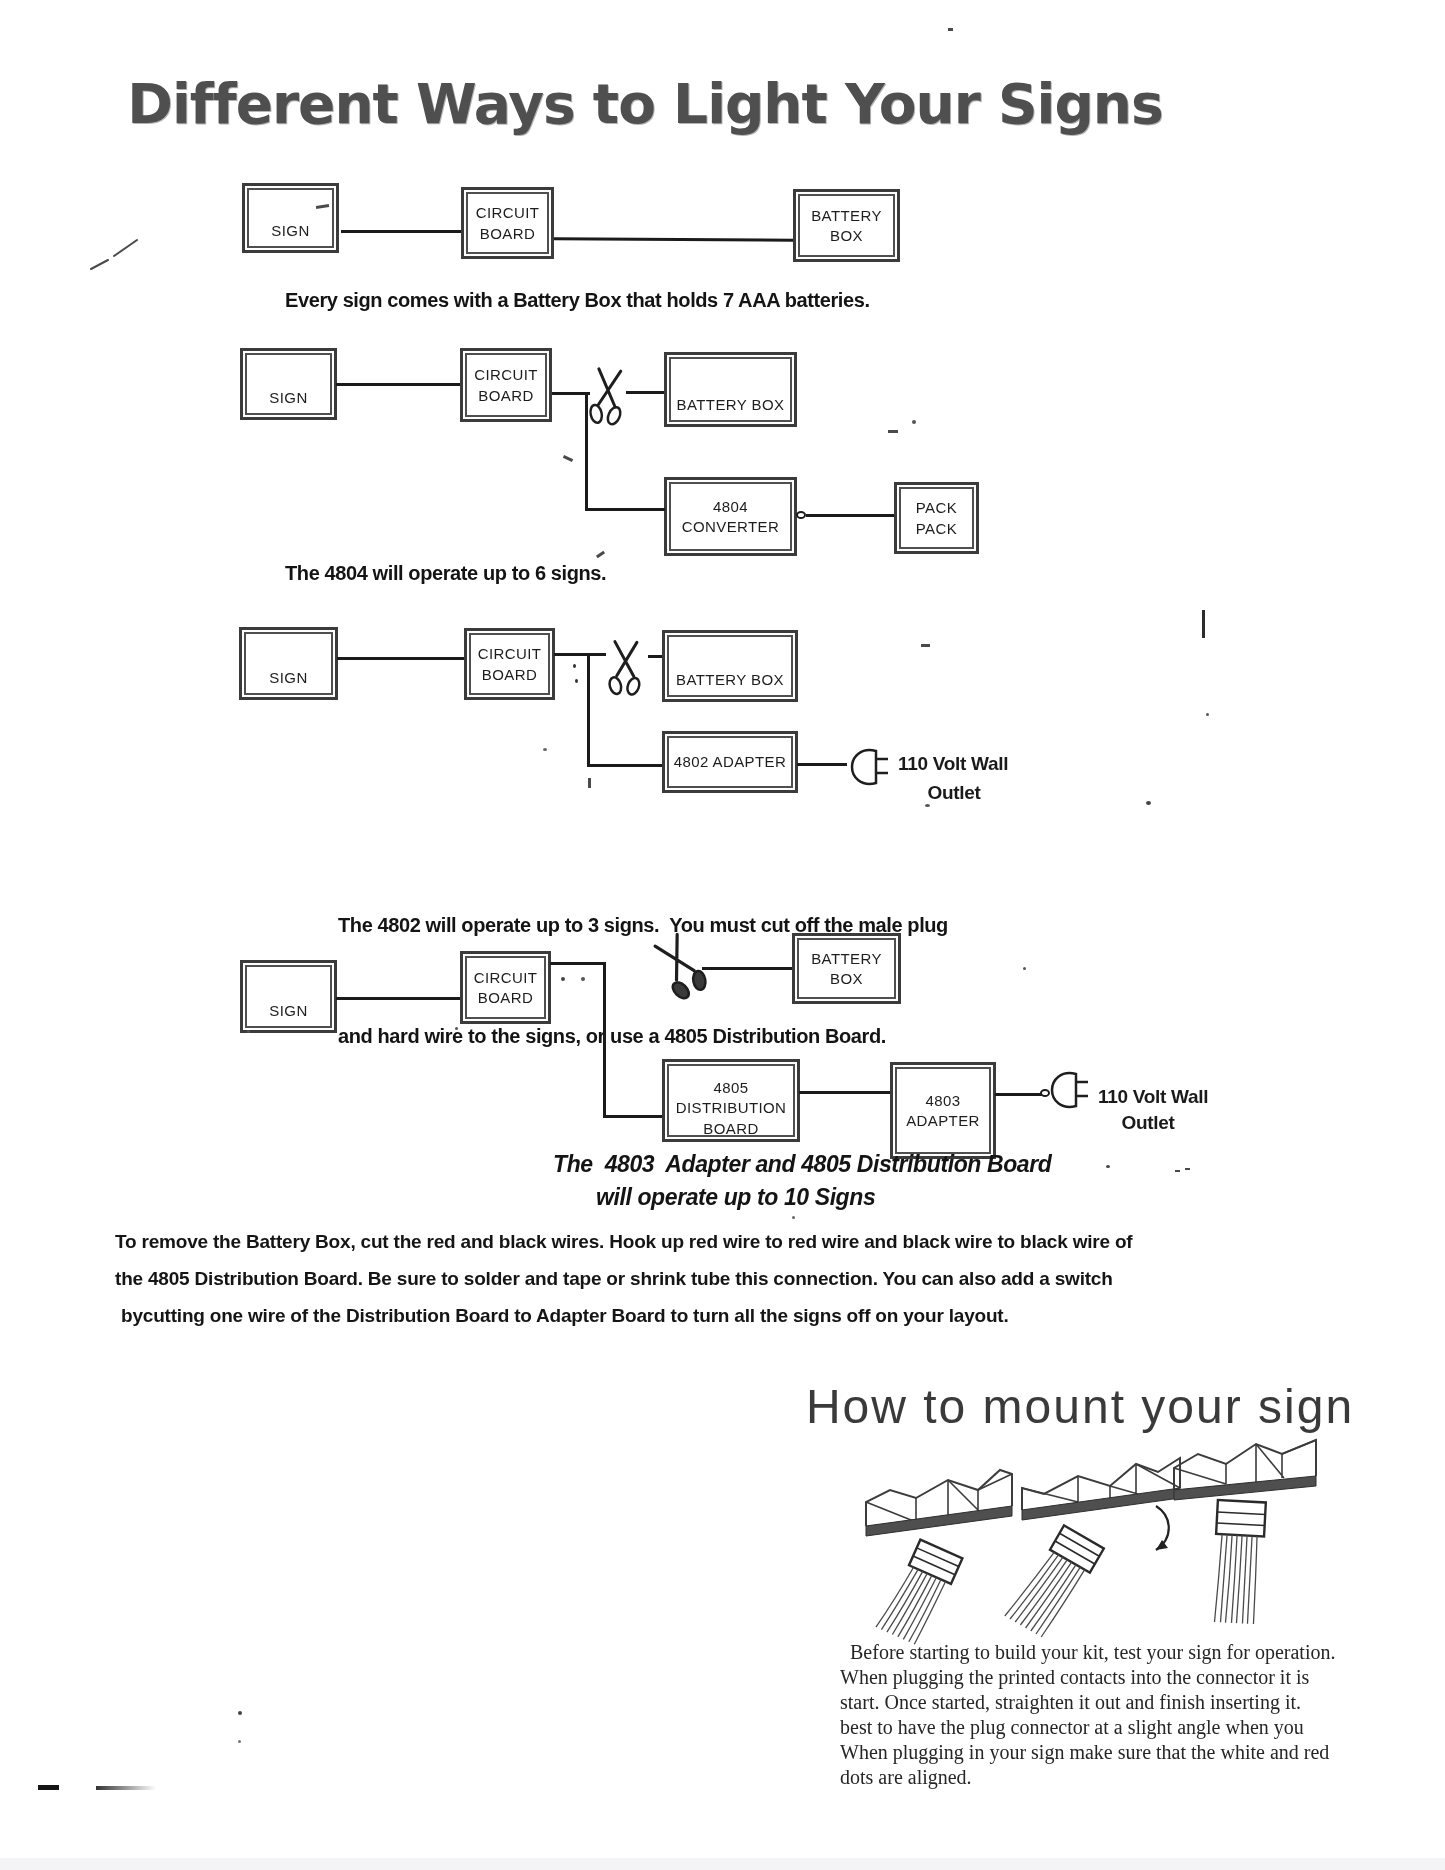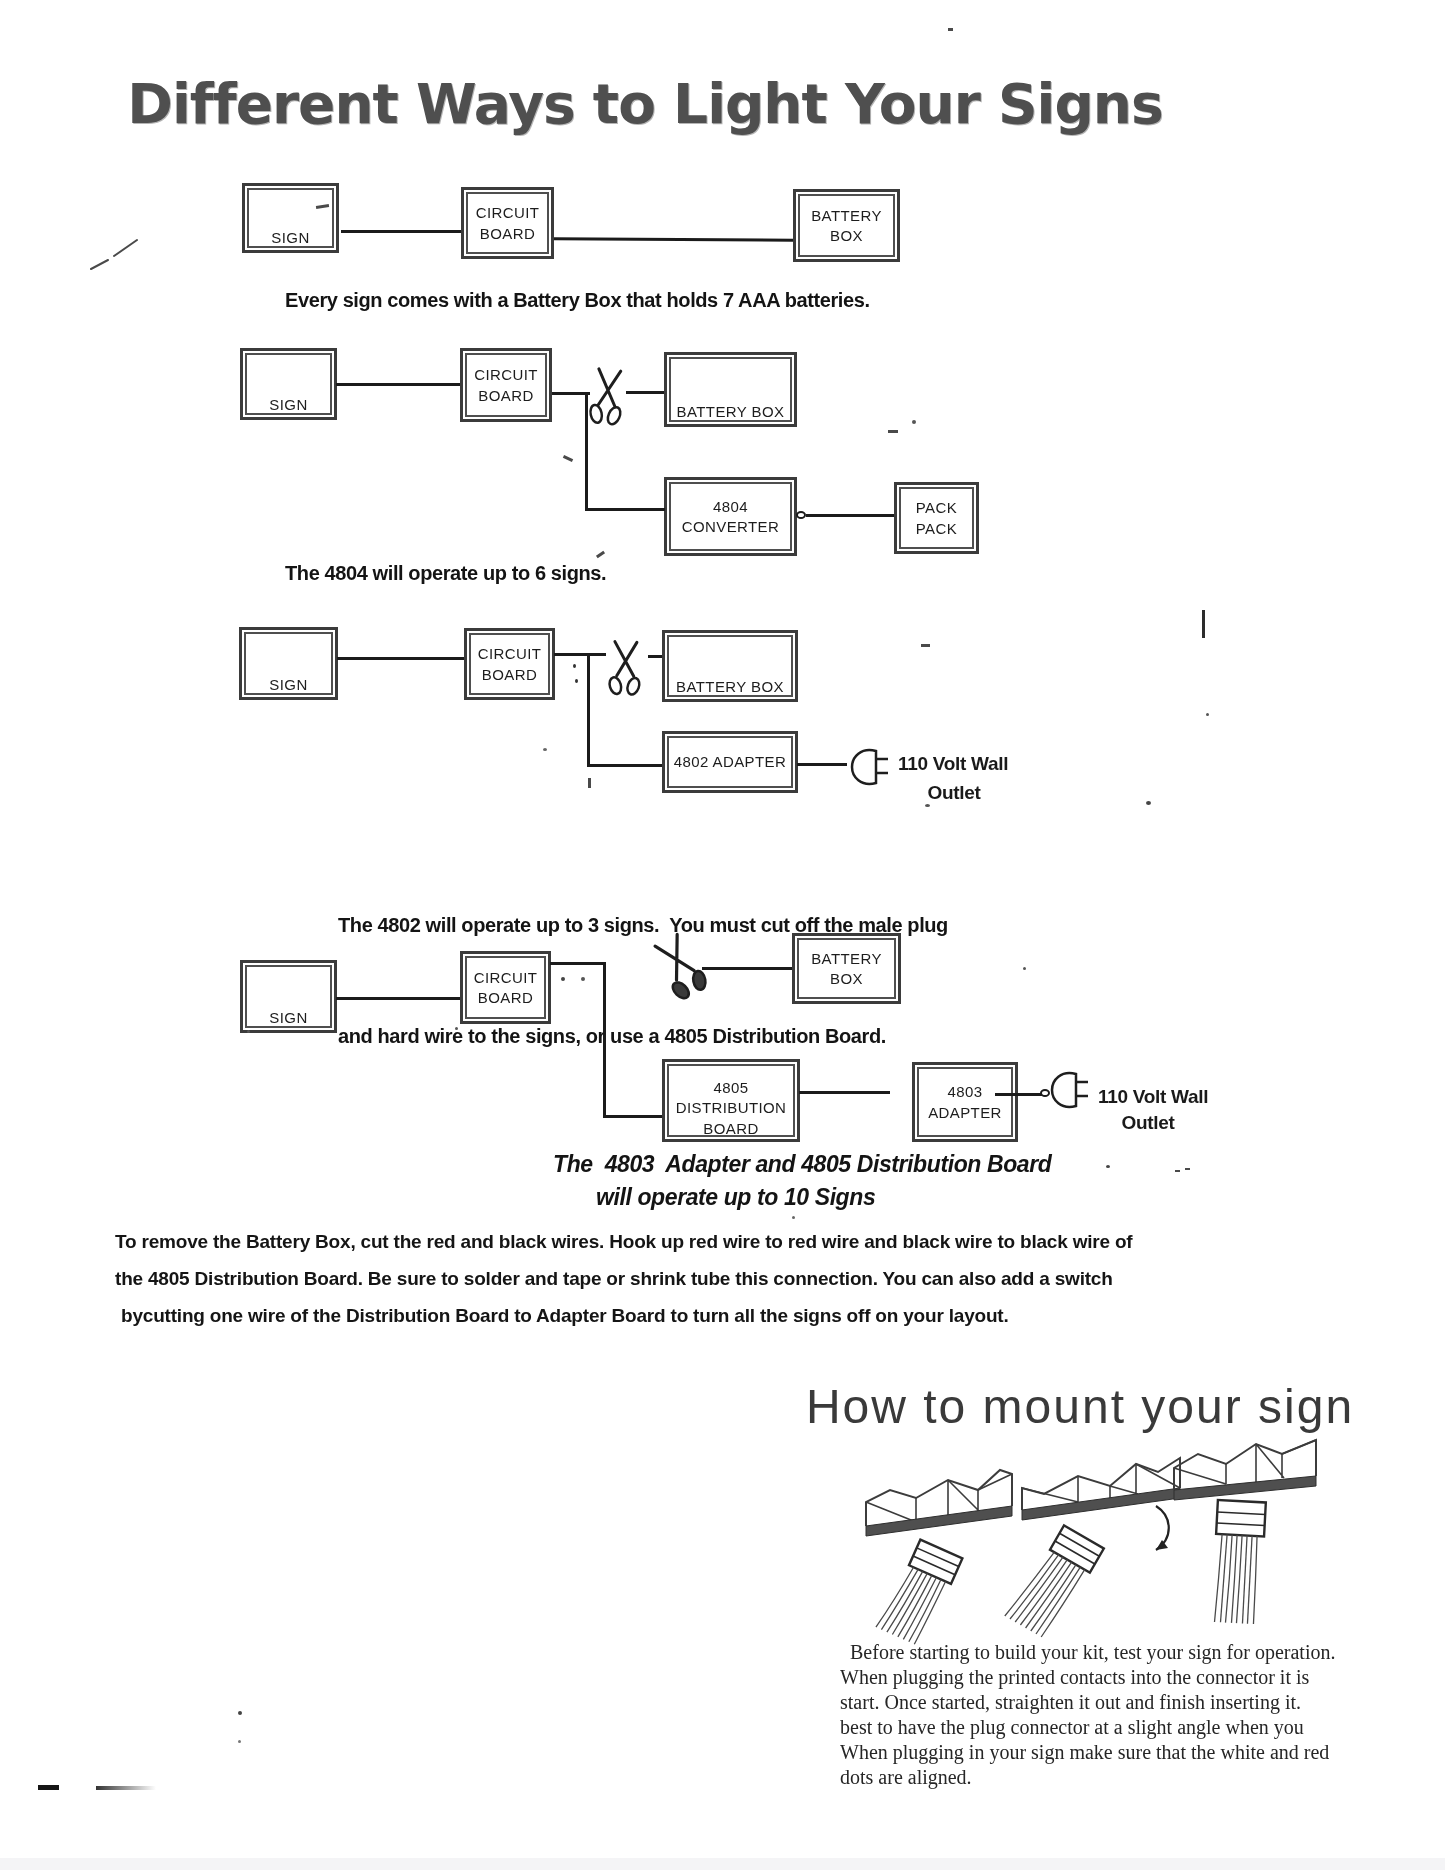--- a/index.html
+++ b/index.html
@@ -11,21 +11,21 @@
          font-family:"DejaVu Sans",sans-serif;font-weight:700;font-size:55px;
          letter-spacing:-1px;color:#4f4f4f;text-shadow:1px 1px 0 rgba(90,90,90,.45);
          white-space:pre;}
   
   .dbox{position:absolute;border:3px solid #3b3b3b;background:#fff;padding:2px;box-sizing:border-box;}
   .dbox .in{width:100%;height:100%;border:2px solid #4f4f4f;box-sizing:border-box;
             display:flex;flex-direction:column;align-items:center;justify-content:center;
             gap:3px;text-align:center;color:#1d1d1d;
             font-size:15px;letter-spacing:.4px;line-height:1.15;}
   .dbox .in span{display:block;white-space:pre;}
-  .dbox.low .in{justify-content:flex-end;}
+  .dbox.low .in{justify-content:flex-end;padding-bottom:7px;}
   .dbox.topline .in{justify-content:flex-start;padding-top:16px;}
   .dbox.topline .in span:first-child{margin-top:-3px;}
   
   .wire{position:absolute;background:#1b1b1b;}
   .jdot{position:absolute;width:10px;height:8px;border:2px solid #1b1b1b;border-radius:50%;
         background:#fff;box-sizing:border-box;}
   
   .cap{position:absolute;font-family:"Liberation Sans",sans-serif;font-weight:700;
        font-size:20px;letter-spacing:-0.4px;color:#141414;white-space:pre;}
   .cap.it{font-style:italic;font-size:23px;}
@@ -184,21 +184,21 @@
       <span>BOX</span>
     </div>
   </div>
   <div class="dbox topline" style="left:662px;top:1059px;width:138px;height:83px">
     <div class="in">
       <span>4805</span>
       <span>DISTRIBUTION</span>
       <span>BOARD</span>
     </div>
   </div>
-  <div class="dbox" style="left:912px;top:1062px;width:106px;height:80px">
+  <div class="dbox" style="left:890px;top:1062px;width:106px;height:97px">
     <div class="in">
       <span>4803</span>
       <span>ADAPTER</span>
     </div>
   </div>
   <div class="wire" style="left:336px;top:997px;width:124px;height:3px"></div>
   <div class="wire" style="left:550px;top:962px;width:56px;height:3px"></div>
   <div class="wire" style="left:603px;top:962px;width:3px;height:156px"></div>
   <div class="wire" style="left:603px;top:1115px;width:59px;height:3px"></div>
   <div class="wire" style="left:702px;top:967px;width:90px;height:3px"></div>

